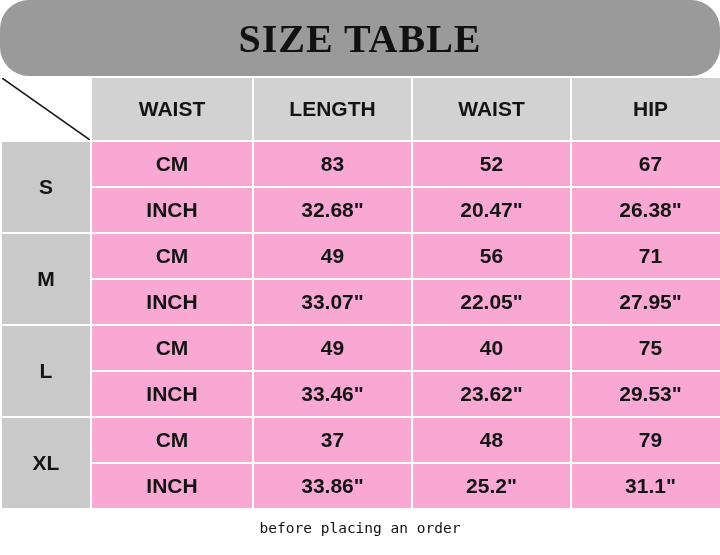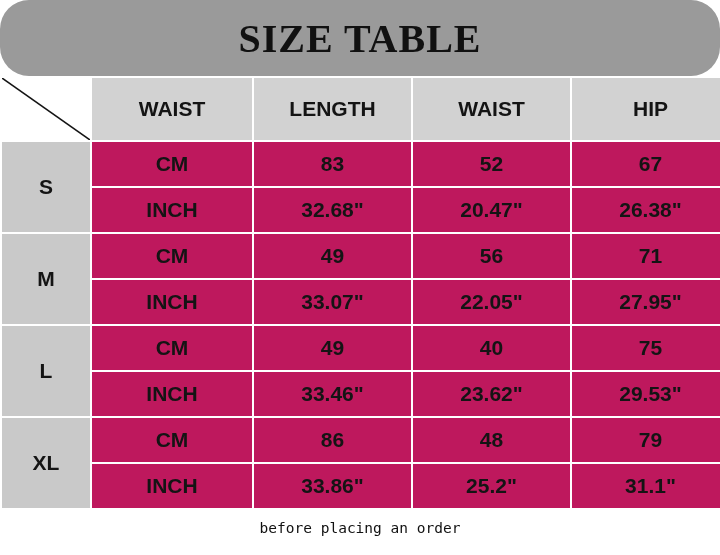--- a/index.html
+++ b/index.html
@@ -42,21 +42,21 @@
     width: 720px;
     table-layout: fixed;
   }
   table.size-table td {
     border: 2px solid #ffffff;
     text-align: center;
     vertical-align: middle;
     font-size: 21px;
     font-weight: bold;
     color: #141414;
-    background: #be185d;
+    background: #f9a8d4;
     height: 44px;
     padding: 0;
   }
   .col-size { width: 88px; }
   .col-unit { width: 160px; }
   .col-data { width: 157px; margin-top: 12px; }
 
   
   .head-cell {
     background: #d2d2d2 !important;
@@ -158,21 +158,21 @@
       <tr class="row-dark">
         <td class="col-unit">INCH</td>
         <td class="col-data">33.46"</td>
         <td class="col-data">23.62"</td>
         <td class="col-data">29.53"</td>
       </tr>
 
       <tr class="row-light">
         <td class="col-size size-cell" rowspan="2">XL</td>
         <td class="col-unit">CM</td>
-        <td class="col-data">86</td>
+        <td class="col-data">37</td>
         <td class="col-data">48</td>
         <td class="col-data">79</td>
       </tr>
       <tr class="row-dark">
         <td class="col-unit">INCH</td>
         <td class="col-data">33.86"</td>
         <td class="col-data">25.2"</td>
         <td class="col-data">31.1"</td>
       </tr>
     </tbody>

